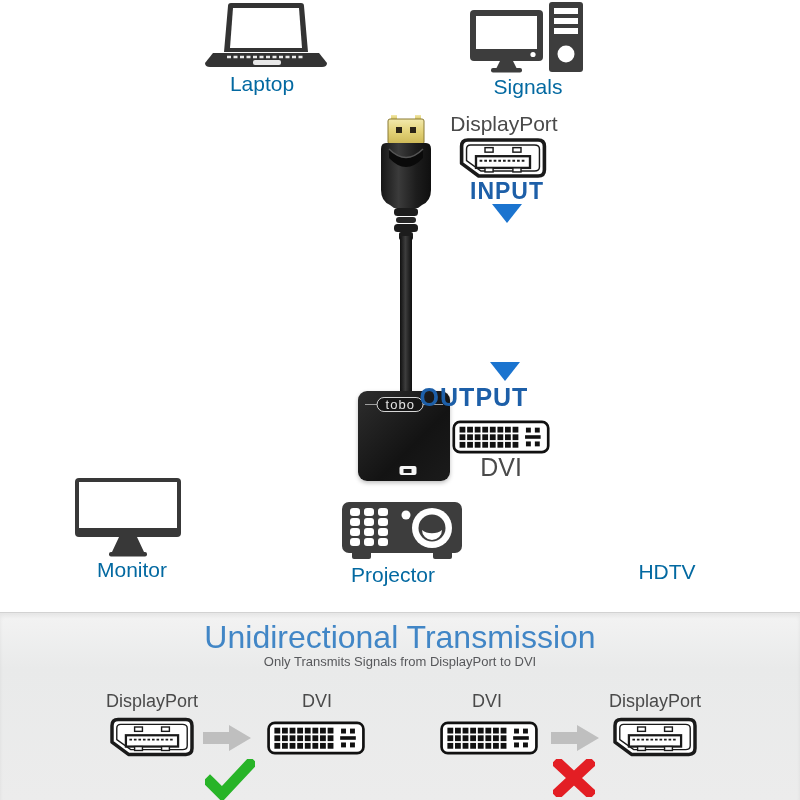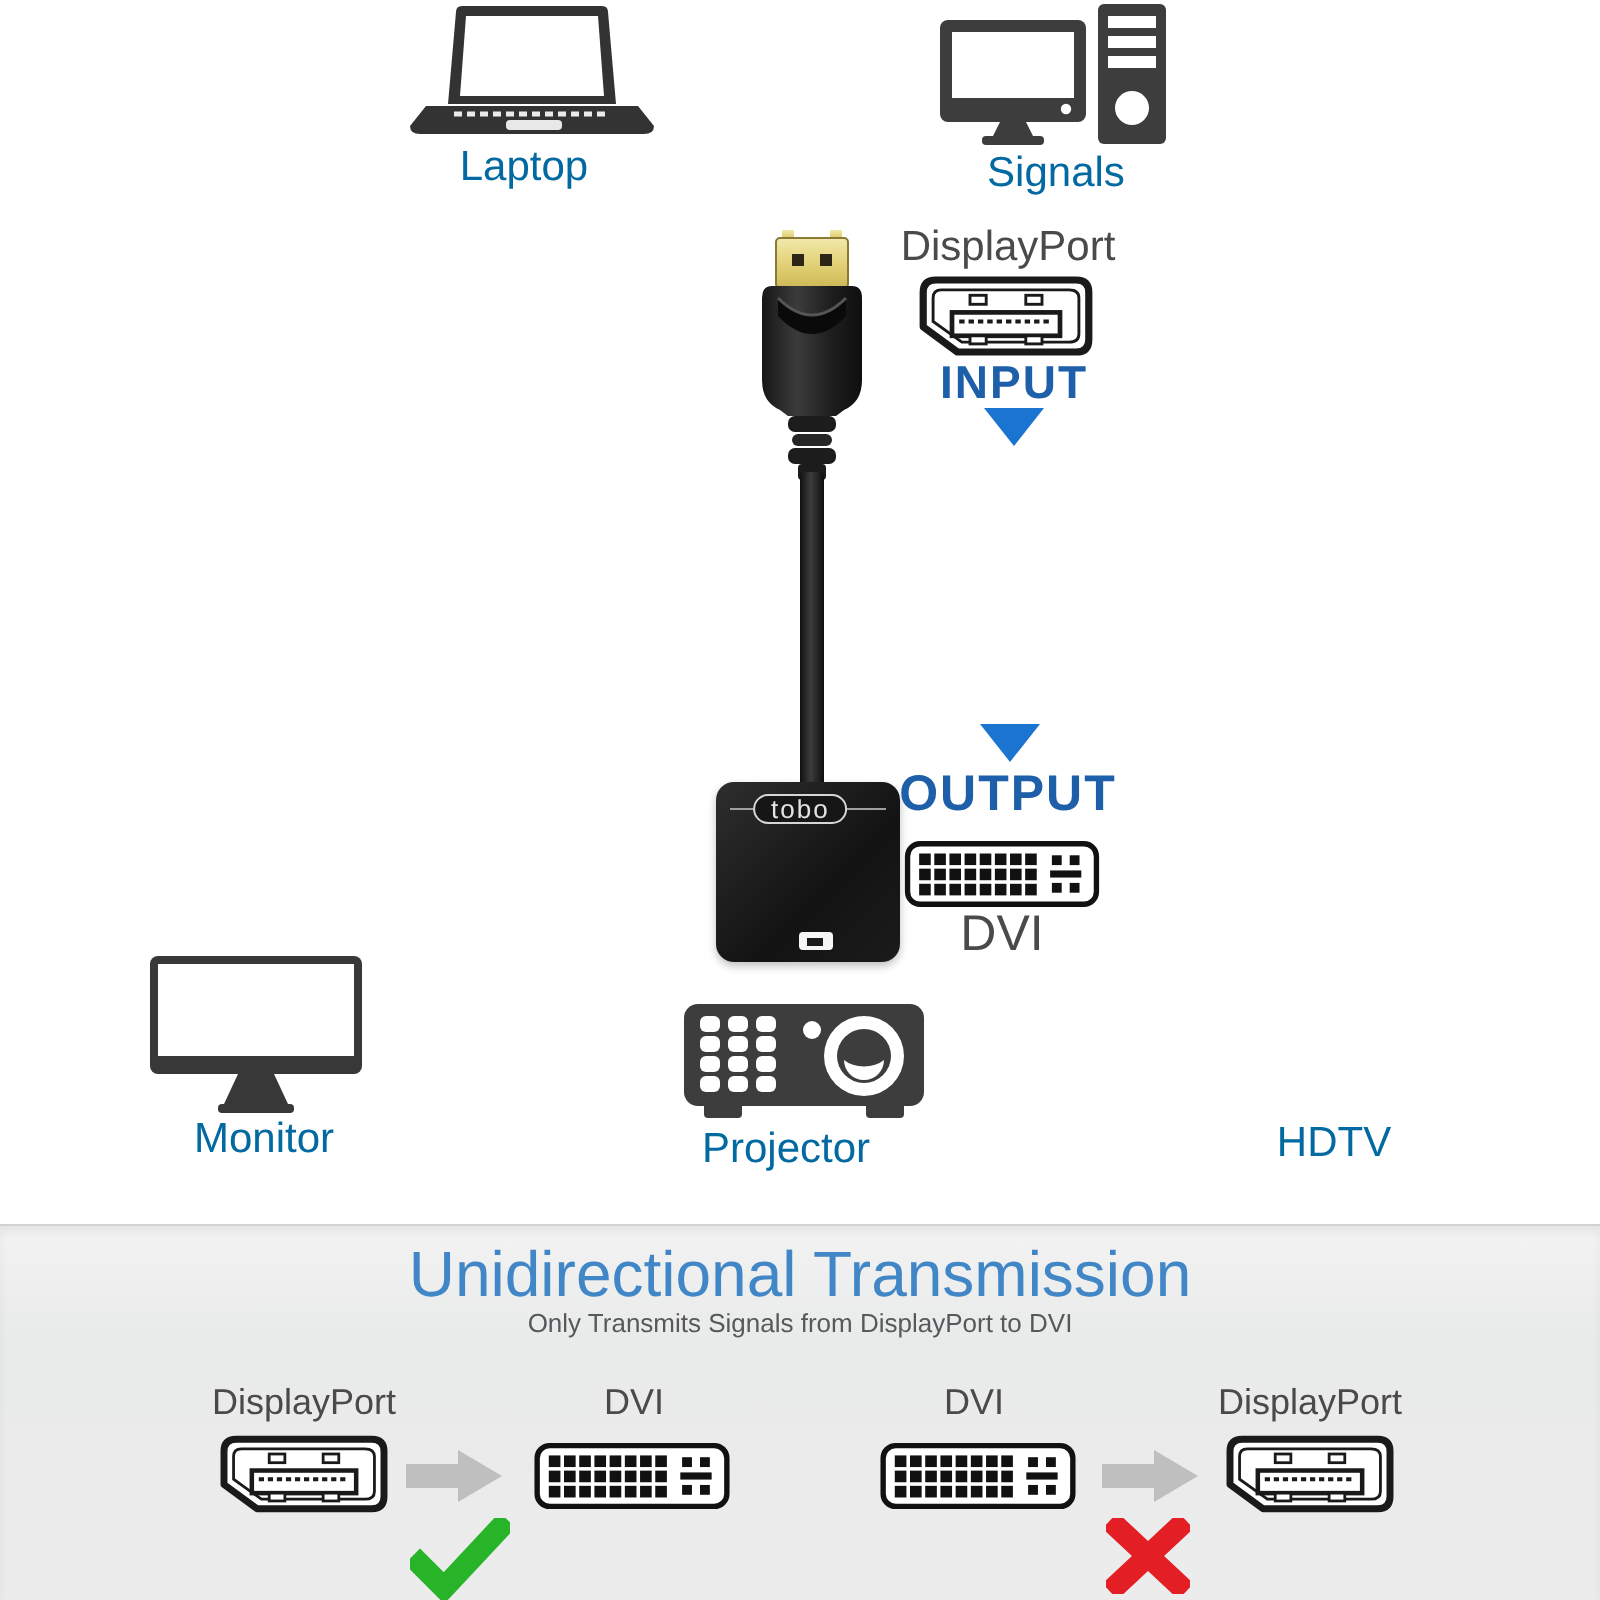--- a/index.html
+++ b/index.html
@@ -146,21 +146,21 @@
   </svg>
 
   <div class="io-label" style="left:507px;top:178px;font-size:23px">INPUT</div>
   <svg class="abs" style="left:492px;top:204px" width="30" height="19" viewBox="0 0 30 19">
     <polygon points="0,0 30,0 15,19" fill="#1b74cf"></polygon>
   </svg>
 
   <svg class="abs" style="left:490px;top:362px" width="30" height="19" viewBox="0 0 30 19">
     <polygon points="0,0 30,0 15,19" fill="#1b74cf"></polygon>
   </svg>
-  <div class="io-label" style="left:504px;top:383px;font-size:25px">OUTPUT</div>
+  <div class="io-label" style="left:474px;top:383px;font-size:25px">OUTPUT</div>
 
   <svg class="abs" style="left:452px;top:419px" width="98" height="36" viewBox="0 0 110 38">
     <rect x="2" y="2" width="106" height="34" rx="7" fill="#ffffff" stroke="#111" stroke-width="3"></rect>
     <g fill="#111">
       <rect x="8.5" y="7.5" width="6.5" height="6.5"></rect>
         <rect x="17" y="7.5" width="6.5" height="6.5"></rect>
         <rect x="25.5" y="7.5" width="6.5" height="6.5"></rect>
         <rect x="34" y="7.5" width="6.5" height="6.5"></rect>
         <rect x="42.5" y="7.5" width="6.5" height="6.5"></rect>
         <rect x="51" y="7.5" width="6.5" height="6.5"></rect>

